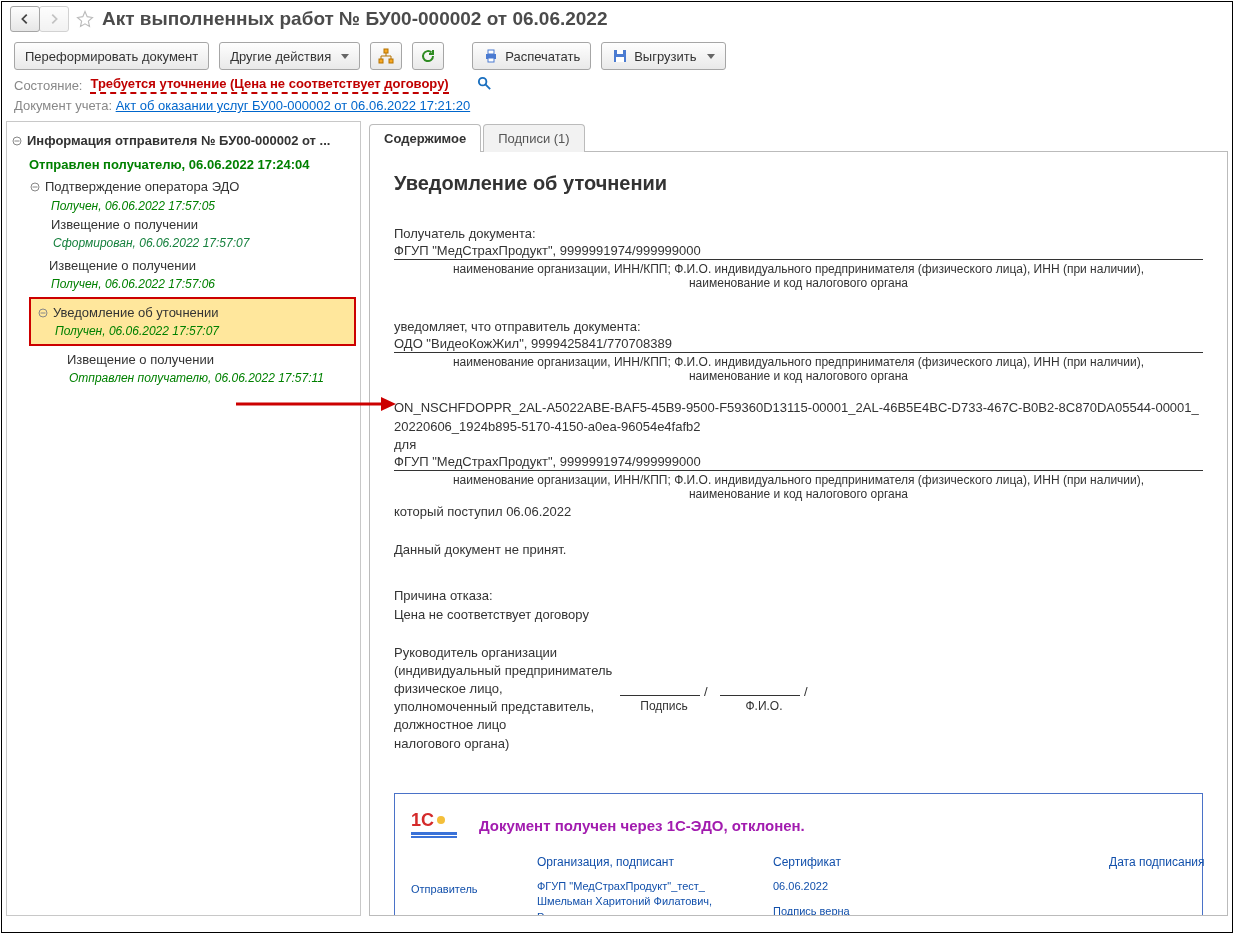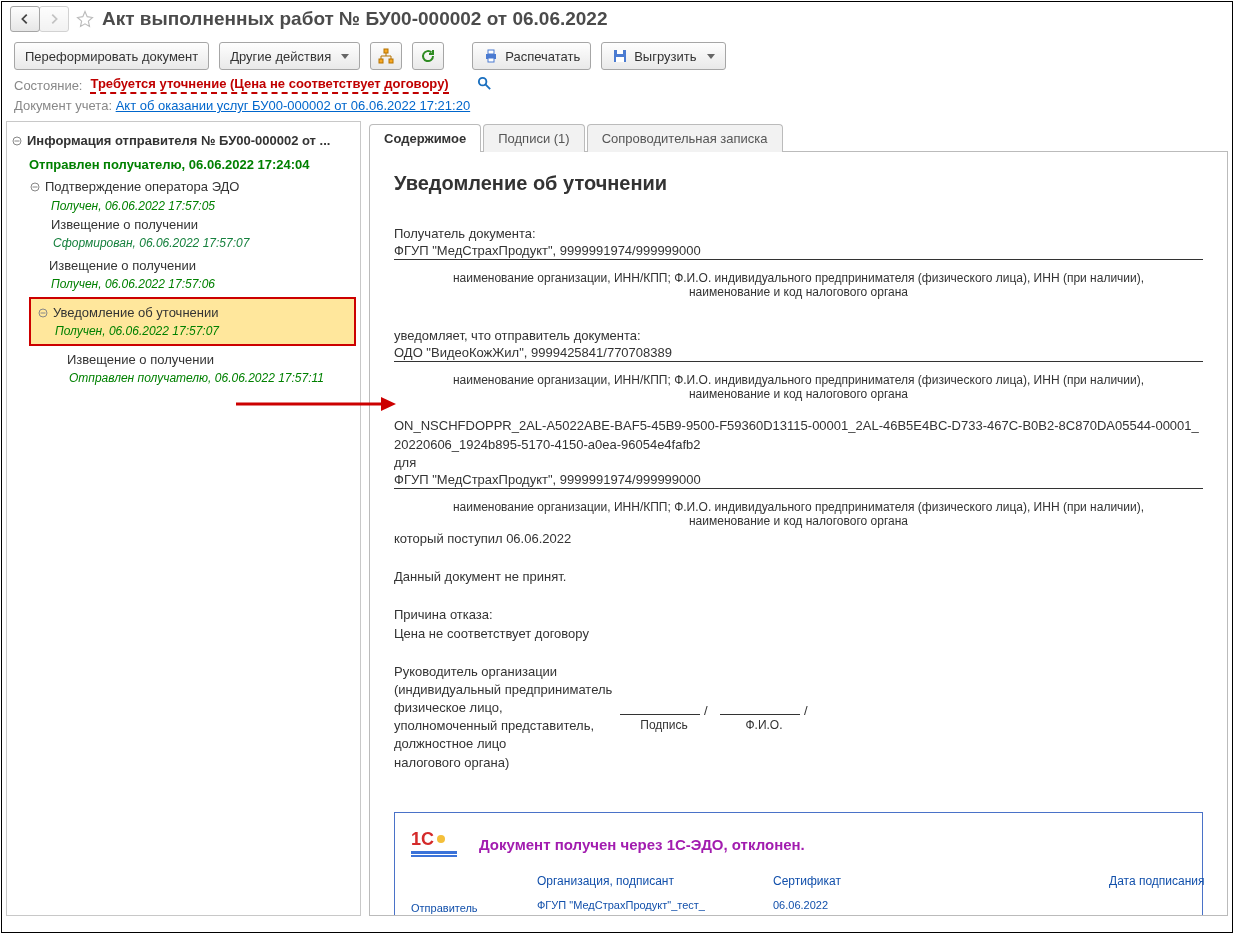--- a/index.html
+++ b/index.html
@@ -36,21 +36,21 @@
   .t-item-title{color:#333;font-size:13px}
   .highlight{background:#ffe79c;border:2px solid #cc0000;margin:2px 0;padding:6px 6px;position:relative}
   .arrow-red{position:absolute;left:234px;top:392px;pointer-events:none}
   .tabs{display:flex;border-bottom:1px solid #bbb;height:30px;align-items:flex-end}
   .tab{padding:6px 14px;border:1px solid #bbb;border-bottom:none;background:#f2f2f2;border-radius:4px 4px 0 0;margin-right:2px;cursor:pointer;color:#555;font-size:13px;position:relative;top:1px}
   .tab.active{background:#fff;font-weight:bold;color:#333}
   .content{flex:1;border:1px solid #bbb;border-top:none;padding:20px 24px;overflow:auto}
   .content h2{font-size:20px;font-weight:bold;margin:0 0 30px 0;color:#333}
   .field{font-size:13px;line-height:1.4;color:#333}
   .u-value{border-bottom:1px solid #333;display:block;padding-bottom:1px}
-  .caption{font-size:12px;text-align:center;display:block;margin-top:11px;color:#333}
+  .caption{font-size:12px;text-align:center;display:block;margin-top:2px;color:#333}
   .sig-line{border-bottom:1px solid #333;width:80px;display:inline-block}
   .sig-lbl{font-size:12px;text-align:center}
   .edo-box{border:1px solid #4a72c8;margin-top:40px;padding:14px 16px}
   .edo-head{display:flex;align-items:center;gap:14px;margin-bottom:12px}
   .edo-title{color:#a21caf;font-weight:bold;font-size:15px}
   .edo-grid{display:grid;grid-template-columns:110px 220px 320px 120px;gap:10px 16px;align-items:flex-start}
   .edo-h{color:#1250ab;font-size:12px}
   .edo-v{color:#1250ab;font-size:11px;line-height:1.4}
 </style>
 </head>
@@ -187,42 +187,41 @@
           <div class="t-item-title">Извещение о получении</div>
           <div class="status-line" style="margin-top:4px">Отправлен получателю, 06.06.2022 17:57:11</div>
         </div>
       </div>
     </div>
 
     <div class="right-pane">
       <div class="tabs">
         <div class="tab active">Содержимое</div>
         <div class="tab">Подписи (1)</div>
-        <div class="tab">Сопроводительная записка</div>
       </div>
       <div class="content">
         <h2>Уведомление об уточнении</h2>
 
         <div class="field">Получатель документа:</div>
         <span class="u-value">ФГУП "МедСтрахПродукт", 9999991974/999999000</span>
         <span class="caption" style="padding:0 40px">наименование организации, ИНН/КПП; Ф.И.О. индивидуального предпринимателя (физического лица), ИНН (при наличии), наименование и код налогового органа</span>
 
         <div class="field" style="margin-top:28px">уведомляет, что отправитель документа:</div>
         <span class="u-value">ОДО "ВидеоКожЖил", 9999425841/770708389</span>
         <span class="caption" style="padding:0 40px">наименование организации, ИНН/КПП; Ф.И.О. индивидуального предпринимателя (физического лица), ИНН (при наличии), наименование и код налогового органа</span>
 
         <div class="field" style="margin-top:16px;word-break:break-all">ON_NSCHFDOPPR_2AL-A5022ABE-BAF5-45B9-9500-F59360D13115-00001_2AL-46B5E4BC-D733-467C-B0B2-8C870DA05544-00001_20220606_1924b895-5170-4150-a0ea-96054e4fafb2</div>
         <div class="field">для</div>
         <span class="u-value">ФГУП "МедСтрахПродукт", 9999991974/999999000</span>
         <span class="caption" style="padding:0 40px">наименование организации, ИНН/КПП; Ф.И.О. индивидуального предпринимателя (физического лица), ИНН (при наличии), наименование и код налогового органа</span>
         <div class="field" style="margin-top:2px">который поступил 06.06.2022</div>
 
         <div class="field" style="margin-top:20px">Данный документ не принят.</div>
 
-        <div class="field" style="margin-top:20px">Причина отказа:</div>
+        <div class="field" style="margin-top:28px">Причина отказа:</div>
         <div class="field">Цена не соответствует договору</div>
 
         <div style="margin-top:20px;display:flex;align-items:center">
           <div style="width:220px">
             <div class="field">Руководитель  организации</div>
             <div class="field">(индивидуальный предприниматель</div>
             <div class="field">физическое лицо,</div>
             <div class="field">уполномоченный представитель,</div>
             <div class="field">должностное лицо</div>
             <div class="field">налогового органа)</div>

